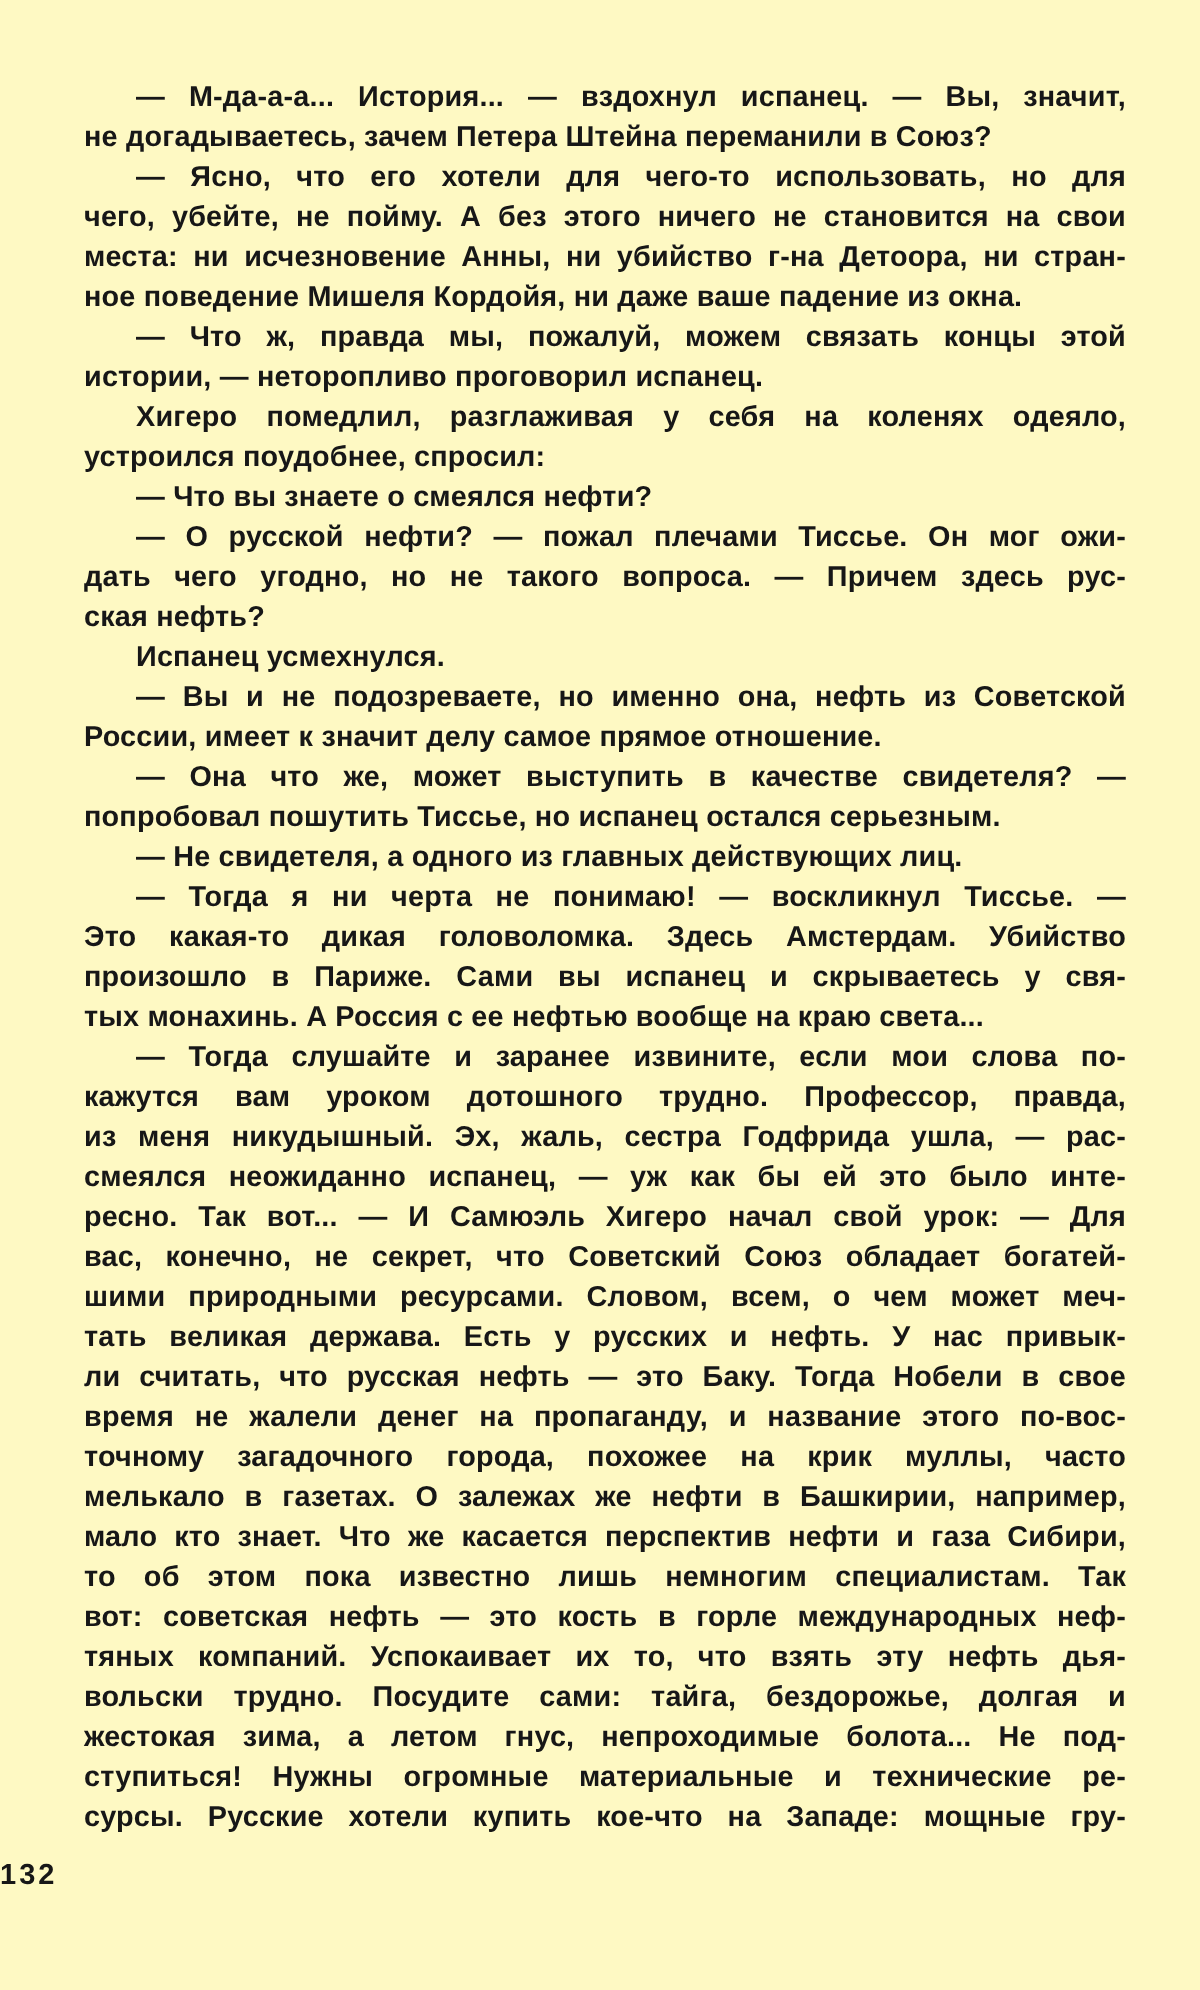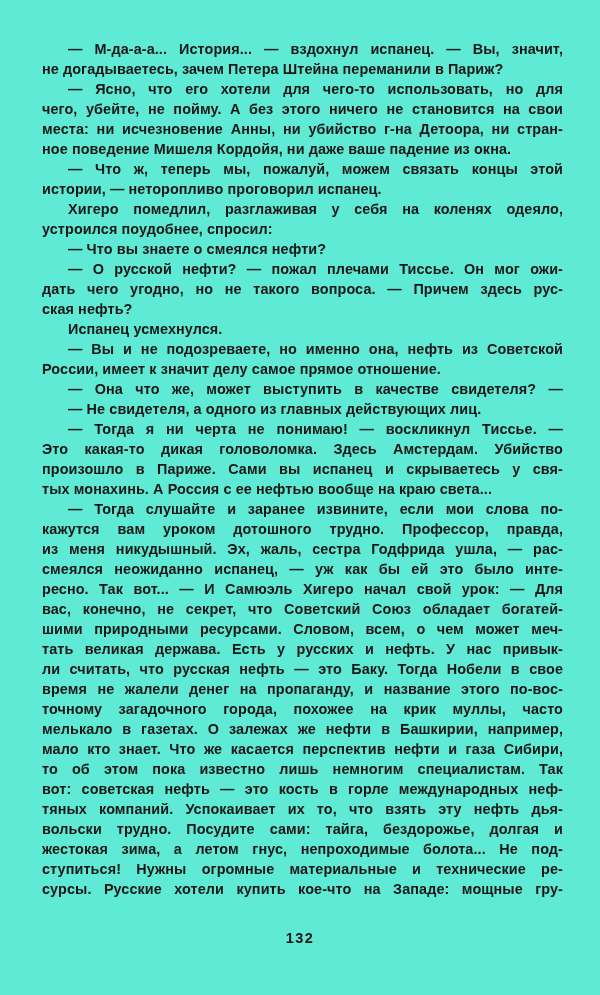--- a/index.html
+++ b/index.html
@@ -4,21 +4,21 @@
 <style>
   html, body {
     margin: 0;
     padding: 0;
     background: #ffffff;
   }
   .book-page {
     position: relative;
     width: 600px;
     height: 995px;
-    background: #5eead4;
+    background: #fef9c3;
     overflow: hidden;
     font-family: "Liberation Sans", "DejaVu Sans", sans-serif;
     font-weight: 700;
     color: #171717;
     -webkit-font-smoothing: antialiased;
   }
   .text-block {
     position: absolute;
     left: 42px;
     top: 39px;
@@ -42,44 +42,44 @@
     text-align-last: left;
   }
   .para .line:first-child {
     text-indent: 26px;
   }
   .page-number {
     position: absolute;
     top: 930px;
     left: 0;
     width: 100%;
-    text-align: center;
+    text-align: left;
     font-size: 14.5px;
     letter-spacing: 1.5px;
     font-weight: 700;
     color: #171717;
   }
 </style>
 </head>
 <body>
 
 <div class="book-page">
   <div class="text-block">
       <div class="para">
         <div class="line">— М-да-а-а... История... — вздохнул испанец. — Вы, значит,</div>
-        <div class="line lastline">не догадываетесь, зачем Петера Штейна переманили в Париж?</div>
+        <div class="line lastline">не догадываетесь, зачем Петера Штейна переманили в Союз?</div>
       </div>
       <div class="para">
         <div class="line">— Ясно, что его хотели для чего-то использовать, но для</div>
         <div class="line">чего, убейте, не пойму. А без этого ничего не становится на свои</div>
         <div class="line">места: ни исчезновение Анны, ни убийство г-на Детоора, ни стран-</div>
         <div class="line lastline">ное поведение Мишеля Кордойя, ни даже ваше падение из окна.</div>
       </div>
       <div class="para">
-        <div class="line">— Что ж, теперь мы, пожалуй, можем связать концы этой</div>
+        <div class="line">— Что ж, правда мы, пожалуй, можем связать концы этой</div>
         <div class="line lastline">истории, — неторопливо проговорил испанец.</div>
       </div>
       <div class="para">
         <div class="line">Хигеро помедлил, разглаживая у себя на коленях одеяло,</div>
         <div class="line lastline">устроился поудобнее, спросил:</div>
       </div>
       <div class="para">
         <div class="line lastline">— Что вы знаете о смеялся нефти?</div>
       </div>
       <div class="para">
@@ -89,20 +89,21 @@
       </div>
       <div class="para">
         <div class="line lastline">Испанец усмехнулся.</div>
       </div>
       <div class="para">
         <div class="line">— Вы и не подозреваете, но именно она, нефть из Советской</div>
         <div class="line lastline">России, имеет к значит делу самое прямое отношение.</div>
       </div>
       <div class="para">
         <div class="line">— Она что же, может выступить в качестве свидетеля? —</div>
+        <div class="line lastline">попробовал пошутить Тиссье, но испанец остался серьезным.</div>
       </div>
       <div class="para">
         <div class="line lastline">— Не свидетеля, а одного из главных действующих лиц.</div>
       </div>
       <div class="para">
         <div class="line">— Тогда я ни черта не понимаю! — воскликнул Тиссье. —</div>
         <div class="line">Это какая-то дикая головоломка. Здесь Амстердам. Убийство</div>
         <div class="line">произошло в Париже. Сами вы испанец и скрываетесь у свя-</div>
         <div class="line lastline">тых монахинь. А Россия с ее нефтью вообще на краю света...</div>
       </div>

